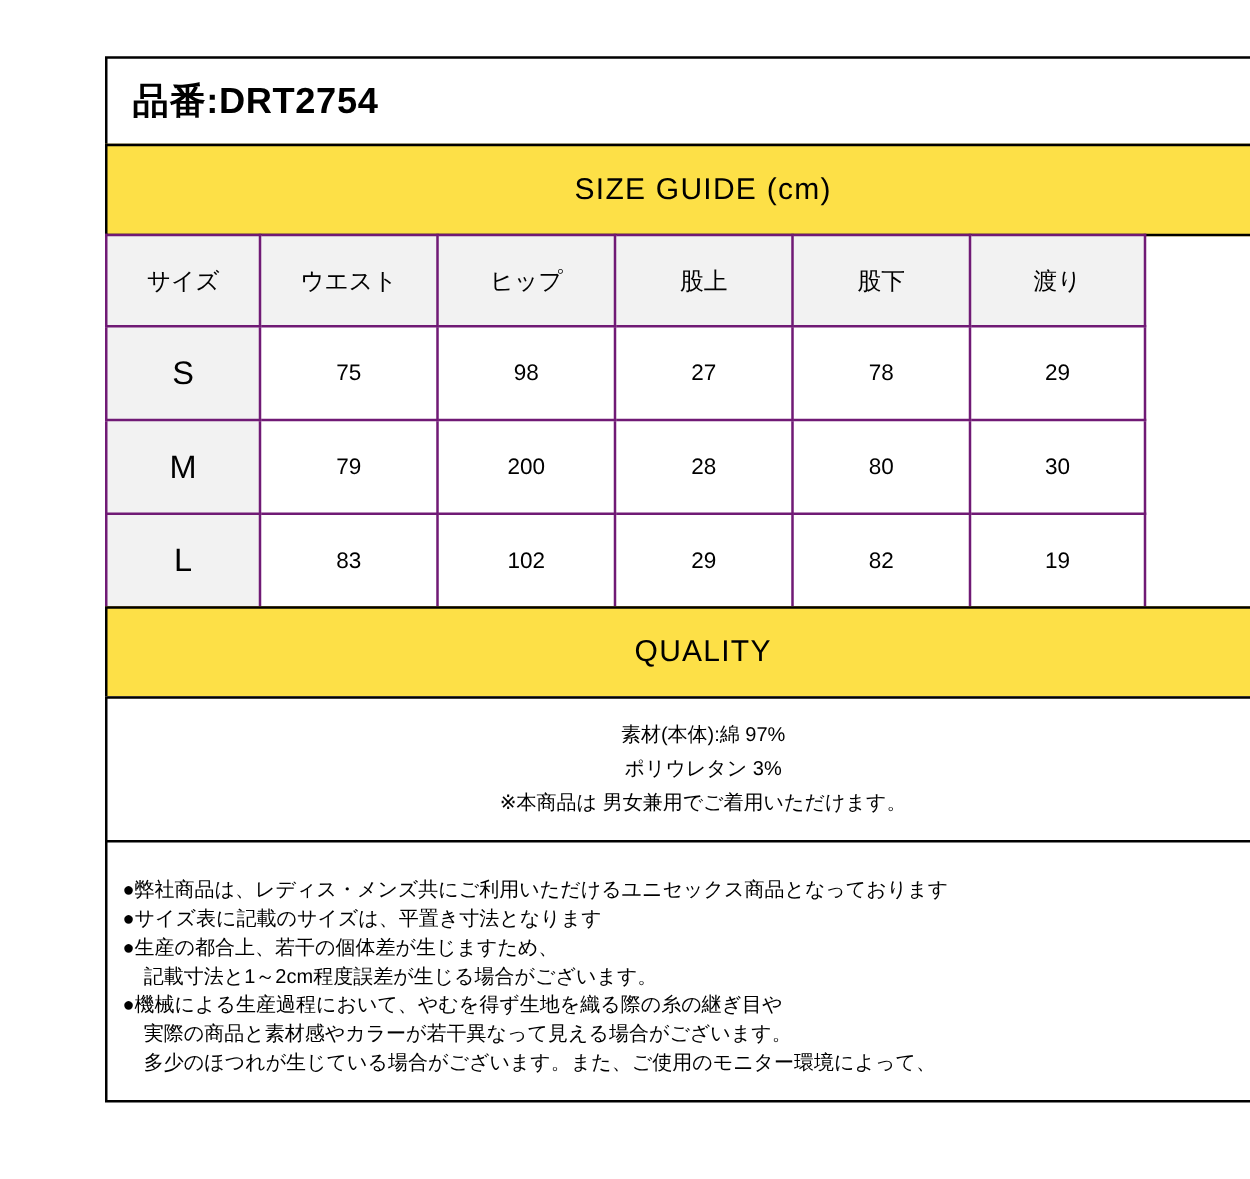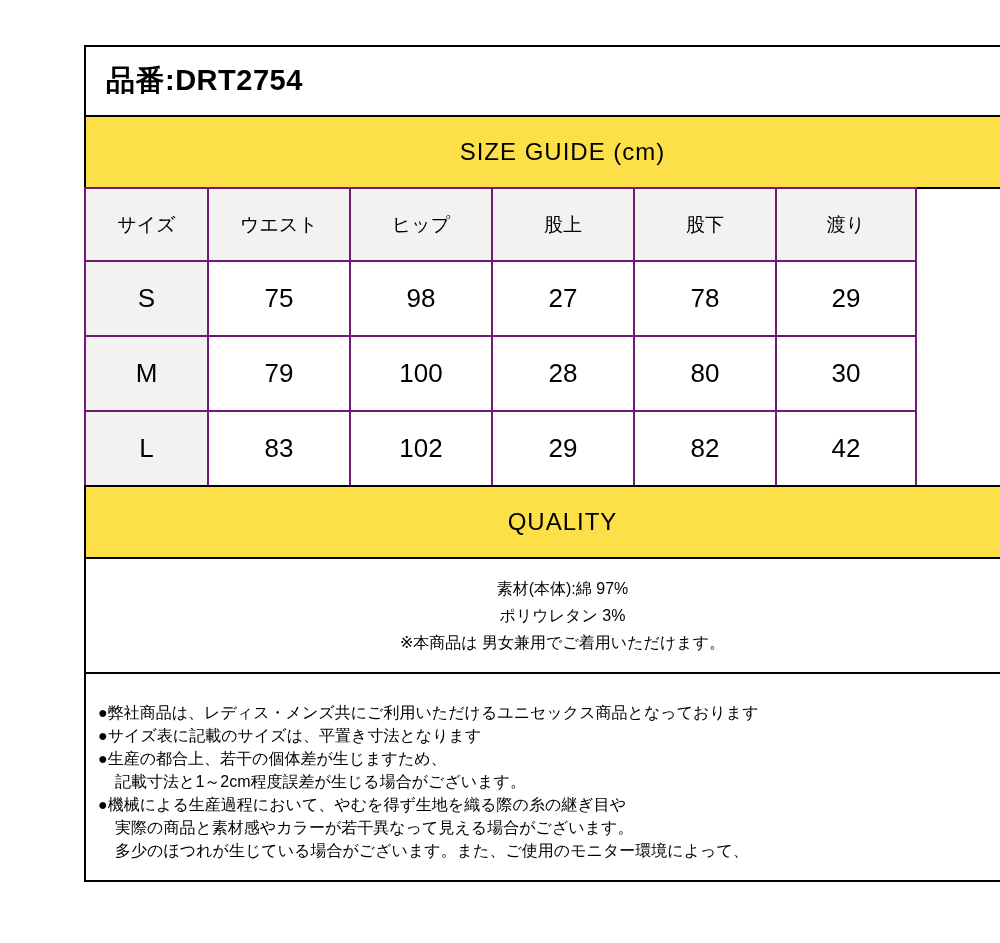--- a/index.html
+++ b/index.html
@@ -67,21 +67,21 @@
   }
   table.size-table tbody tr {
     height: 75px;
   }
   table.size-table tbody th {
     background: #f2f2f2;
     font-size: 26px;
   }
   table.size-table tbody td {
     background: #ffffff;
-    font-size: 26px;
+    font-size: 18px;
   }
   .quality-content {
     height: 117px;
     display: flex;
     flex-direction: column;
     justify-content: center;
     text-align: center;
     font-size: 16px;
     line-height: 27px;
   }
@@ -135,32 +135,32 @@
         <th>S</th>
         <td>75</td>
         <td>98</td>
         <td>27</td>
         <td>78</td>
         <td>29</td>
       </tr>
       <tr>
         <th>M</th>
         <td>79</td>
-        <td>100</td>
+        <td>200</td>
         <td>28</td>
         <td>80</td>
         <td>30</td>
       </tr>
       <tr>
         <th>L</th>
         <td>83</td>
         <td>102</td>
         <td>29</td>
         <td>82</td>
-        <td>42</td>
+        <td>19</td>
       </tr>
     </tbody>
   </table>
 
   <div class="box bar">
     <span>QUALITY</span>
   </div>
 
   <div class="box quality-content">
     <div>素材(本体):綿 97%</div>

